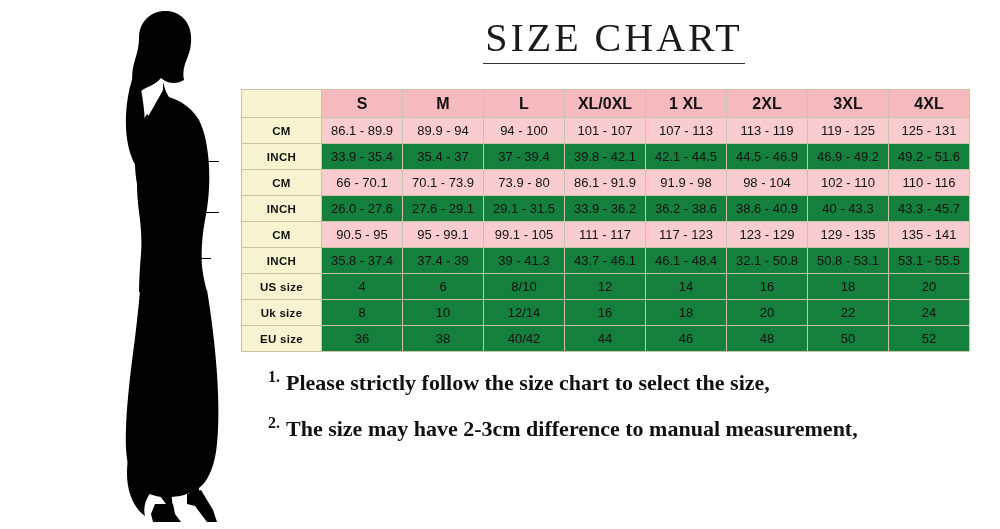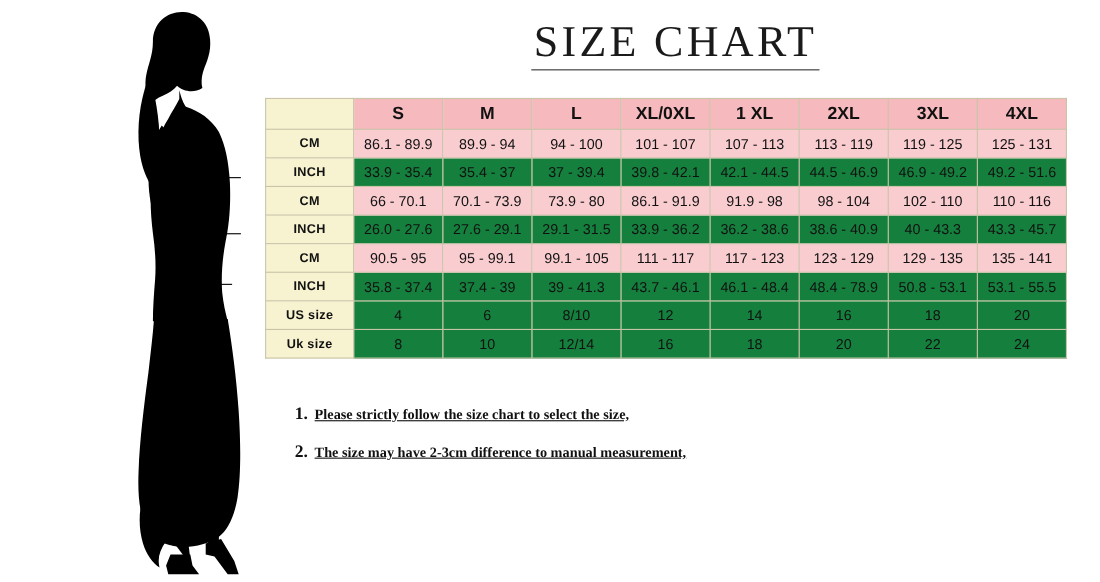--- a/index.html
+++ b/index.html
@@ -132,21 +132,21 @@
     margin-bottom: 16px;
   }
   .note .num {
     width: 24px;
     flex: 0 0 24px;
     font-size: 16px;
     font-weight: bold;
     text-align: right;
     padding-right: 6px;
   }
-  .note .body { font-size: 13px; font-weight: bold; line-height: 1.35; text-decoration: underline; }
+  .note .body { font-size: 22px; font-weight: bold; line-height: 1.35; }
   .note .body .l2 { display: block; padding-left: 14px; }
 </style>
 </head>
 <body>
 
 <div class="page">
 
   <div class="figure-area">
     <svg class="silhouette" viewBox="0 0 150 515" aria-hidden="true">
       <g fill="#000000">
@@ -288,21 +288,21 @@
           <td class="val">129 - 135</td>
           <td class="val">135 - 141</td>
         </tr>
         <tr class="plain">
           <td class="rowhead">INCH</td>
           <td class="val">35.8 - 37.4</td>
           <td class="val">37.4 - 39</td>
           <td class="val">39 - 41.3</td>
           <td class="val">43.7 - 46.1</td>
           <td class="val">46.1 - 48.4</td>
-          <td class="val">48.4 - 78.9</td>
+          <td class="val">32.1 - 50.8</td>
           <td class="val">50.8 - 53.1</td>
           <td class="val">53.1 - 55.5</td>
         </tr>
         <tr class="plain">
           <td class="rowhead">US size</td>
           <td class="val">4</td>
           <td class="val">6</td>
           <td class="val">8/10</td>
           <td class="val">12</td>
           <td class="val">14</td>
@@ -314,20 +314,31 @@
           <td class="rowhead">Uk size</td>
           <td class="val">8</td>
           <td class="val">10</td>
           <td class="val">12/14</td>
           <td class="val">16</td>
           <td class="val">18</td>
           <td class="val">20</td>
           <td class="val">22</td>
           <td class="val">24</td>
         </tr>
+        <tr class="plain">
+          <td class="rowhead">EU size</td>
+          <td class="val">36</td>
+          <td class="val">38</td>
+          <td class="val">40/42</td>
+          <td class="val">44</td>
+          <td class="val">46</td>
+          <td class="val">48</td>
+          <td class="val">50</td>
+          <td class="val">52</td>
+        </tr>
       </tbody>
     </table>
   </div>
 
   <div class="notes">
     <div class="note">
       <div class="num">1.</div>
       <div class="body">
         <span>Please strictly follow the size chart to select the size,</span>
       </div>

